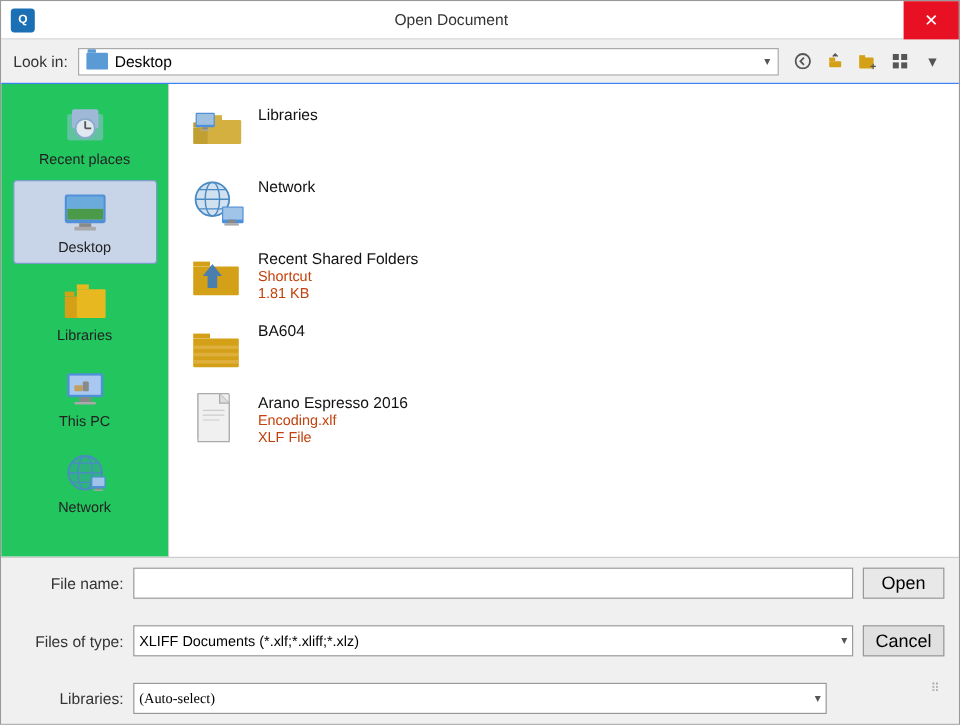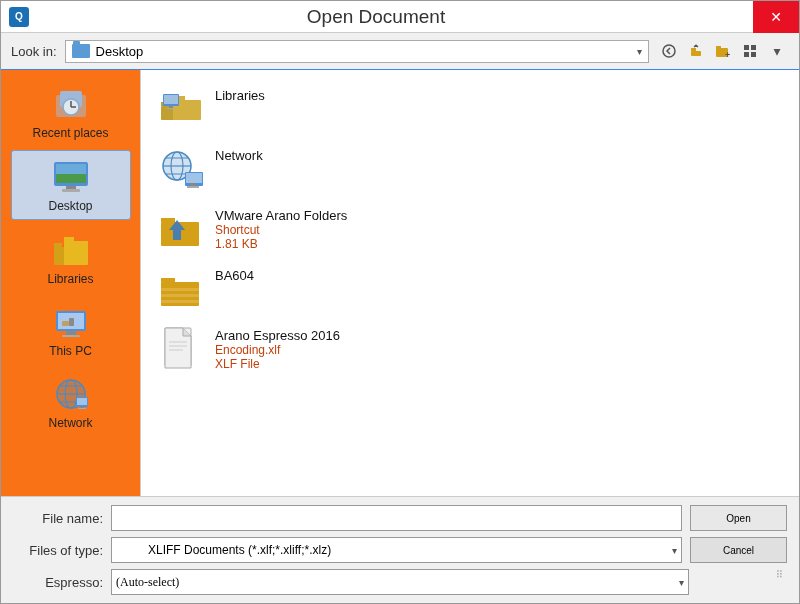--- a/index.html
+++ b/index.html
@@ -47,21 +47,21 @@
       background: #1a6fb5;
       border-radius: 3px;
       display: flex;
       align-items: center;
       justify-content: center;
       color: white;
       font-size: 10px;
       font-weight: bold;
     }
     .titlebar-title {
-      font-size: 19px;
+      font-size: 13px;
       color: #333;
       flex: 1;
       text-align: center;
       padding-right: 30px;
       margin-top: 36px;
     }
     .titlebar-center {
       flex: 1;
       text-align: center;
     }
@@ -150,21 +150,21 @@
     
     .main-content {
       display: flex;
       flex: 1;
       overflow: hidden;
     }
 
     
     .sidebar {
       width: 140px;
-      background: #f97316;
+      background: #22c55e;
       border-right: 1px solid #ccc;
       display: flex;
       flex-direction: column;
       align-items: center;
       padding: 8px 0;
       gap: 4px;
       flex-shrink: 0;
     }
     .sidebar-item {
       width: 120px;
@@ -243,21 +243,21 @@
     .file-list-container::-webkit-scrollbar-track { background: #f0f0f0; }
     .file-list-container::-webkit-scrollbar-thumb { background: #c0c0c0; border: 2px solid #f0f0f0; }
 
     
     .bottom-bar {
       background: #f0f0f0;
       border-top: 1px solid #ccc;
       padding: 8px 12px;
       display: flex;
       flex-direction: column;
-      gap: 6px;
+      gap: 22px;
       flex-shrink: 0;
     }
     .bottom-row {
       display: flex;
       align-items: center;
       gap: 8px;
     }
     .bottom-label {
       width: 90px;
       text-align: right;
@@ -280,26 +280,26 @@
       border: 1px solid #999;
       background: white;
       padding: 2px 4px;
       font-size: 12px;
       display: flex;
       align-items: center;
       justify-content: space-between;
       cursor: pointer;
     }
     .action-btn {
-      width: 97px;
+      width: 68px;
       height: 26px;
       background: #e0e0e0;
       border: 1px solid #999;
       cursor: pointer;
-      font-size: 10px;
+      font-size: 15px;
       display: flex;
       align-items: center;
       justify-content: center;
     }
     .action-btn.primary {
       background: #e8e8e8;
     }
 
     .resize-grip {
       position: absolute;
@@ -492,21 +492,21 @@
         <div class="file-item">
           <div class="file-item-icon">
             <svg width="44" height="40" viewBox="0 0 44 40">
               <rect x="2" y="14" width="38" height="24" fill="#d4a017" rx="1"></rect>
               <rect x="2" y="10" width="14" height="4" fill="#d4a017" rx="1 1 0 0"></rect>
 
               <path d="M14 32 L14 22 L10 22 L18 12 L26 22 L22 22 L22 32 Z" fill="#3a7abf" opacity="0.9"></path>
             </svg>
           </div>
           <div class="file-item-info">
-            <span class="file-item-name">VMware Arano Folders</span>
+            <span class="file-item-name">Recent Shared Folders</span>
             <span class="file-item-detail">Shortcut</span>
             <span class="file-item-detail">1.81 KB</span>
           </div>
         </div>
 
         <div class="file-item">
           <div class="file-item-icon">
             <svg width="44" height="40" viewBox="0 0 44 40">
 
               <rect x="2" y="14" width="38" height="24" fill="#d4a017" rx="1"></rect>
@@ -548,28 +548,28 @@
 
     <div class="bottom-row">
       <span class="bottom-label">File name:</span>
       <input class="bottom-input" type="text" value="" style="flex: 1 1 0%;">
       <button class="action-btn primary">Open</button>
     </div>
 
     <div class="bottom-row">
       <span class="bottom-label">Files of type:</span>
       <div class="bottom-select">
-        <span style="font-size:12px;flex:1;overflow:hidden;white-space:nowrap;margin-left:32px;">XLIFF Documents (*.xlf;*.xliff;*.xlz)</span>
+        <span style="font-size:12px;flex:1;overflow:hidden;white-space:nowrap;">XLIFF Documents (*.xlf;*.xliff;*.xlz)</span>
         <span style="font-size:10px;color:#555;">▾</span>
       </div>
       <button class="action-btn">Cancel</button>
     </div>
 
     <div class="bottom-row">
-      <span class="bottom-label">Espresso:</span>
+      <span class="bottom-label">Libraries:</span>
       <div class="bottom-select">
         <span style="font-size:12px;flex:1;font-family:Liberation Serif, serif;">(Auto-select)</span>
         <span style="font-size:10px;color:#555;">▾</span>
       </div>
       <div style="width:90px;position:relative;">
         <span class="resize-grip">⠿</span>
       </div>
     </div>
 
   </div>

